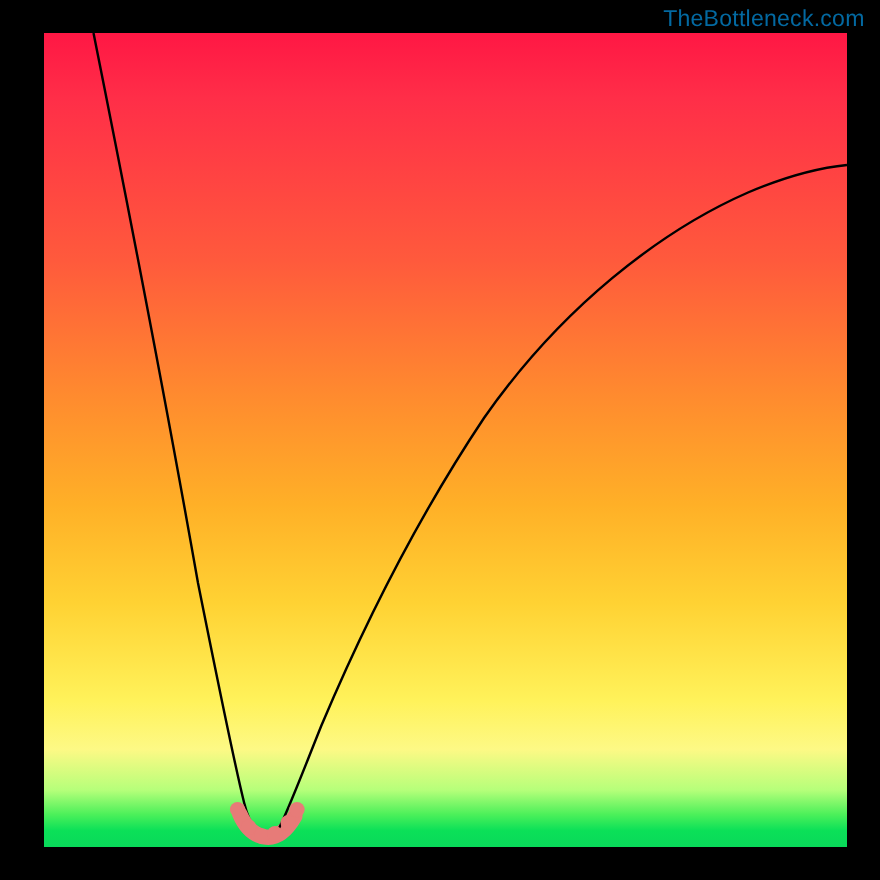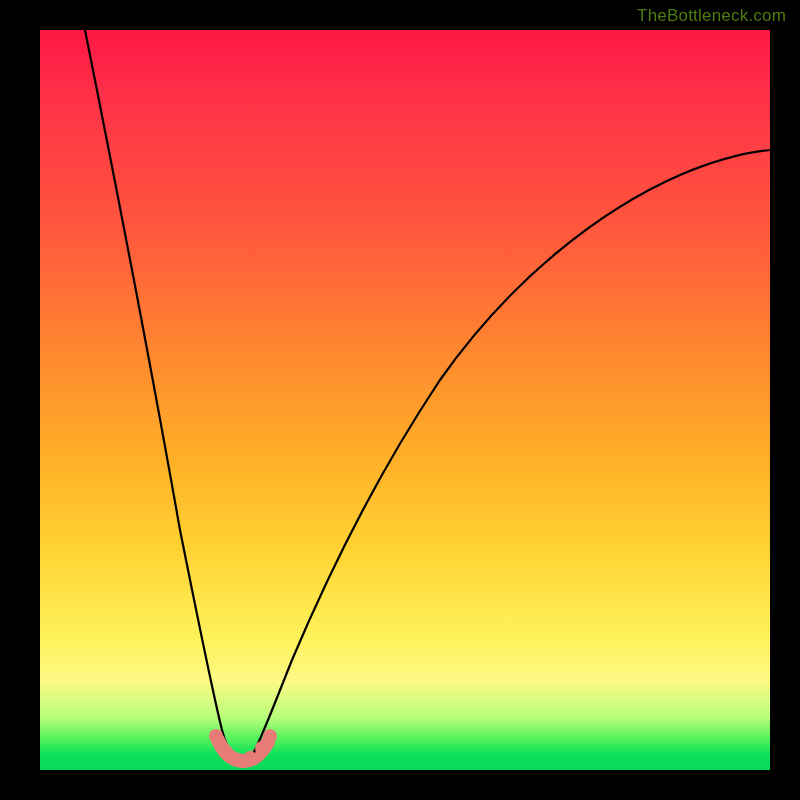--- a/index.html
+++ b/index.html
@@ -38,22 +38,22 @@
       #b6ff7a 93%,
       #4cf05a 96%,
       #0be058 98%,
       #09d95a 100%
     );
   }
   .watermark {
     position: absolute;
     top: 6px;
     right: 14px;
-    color: #4d7c0f;
-    font-size: 17px;
+    color: #0369a1;
+    font-size: 21px;
     font-weight: 500;
     letter-spacing: 0.2px;
     user-select: none;
   }
   svg.curve {
     position: absolute;
     left: 0;
     top: 0;
     width: 730px;
     height: 740px;

